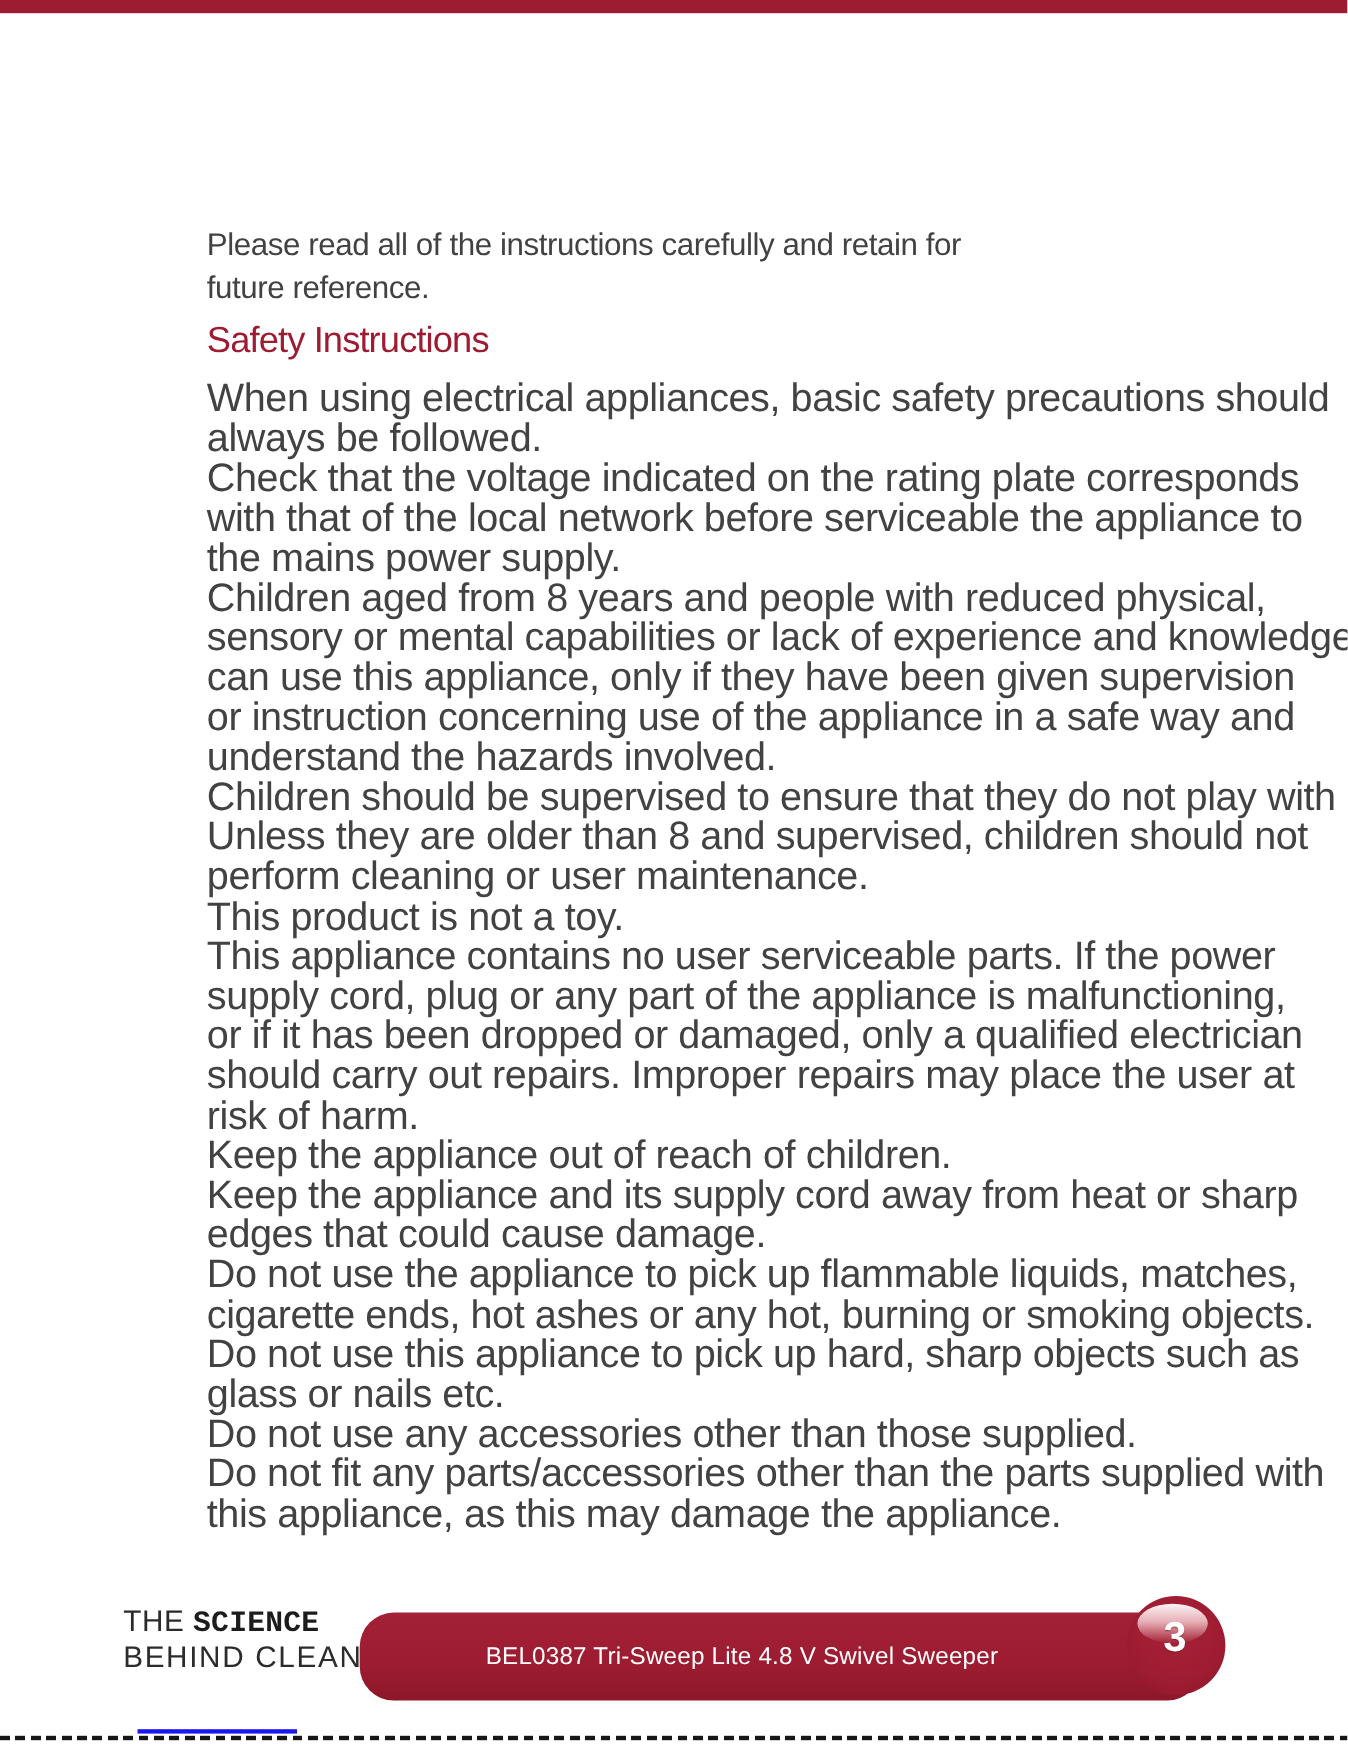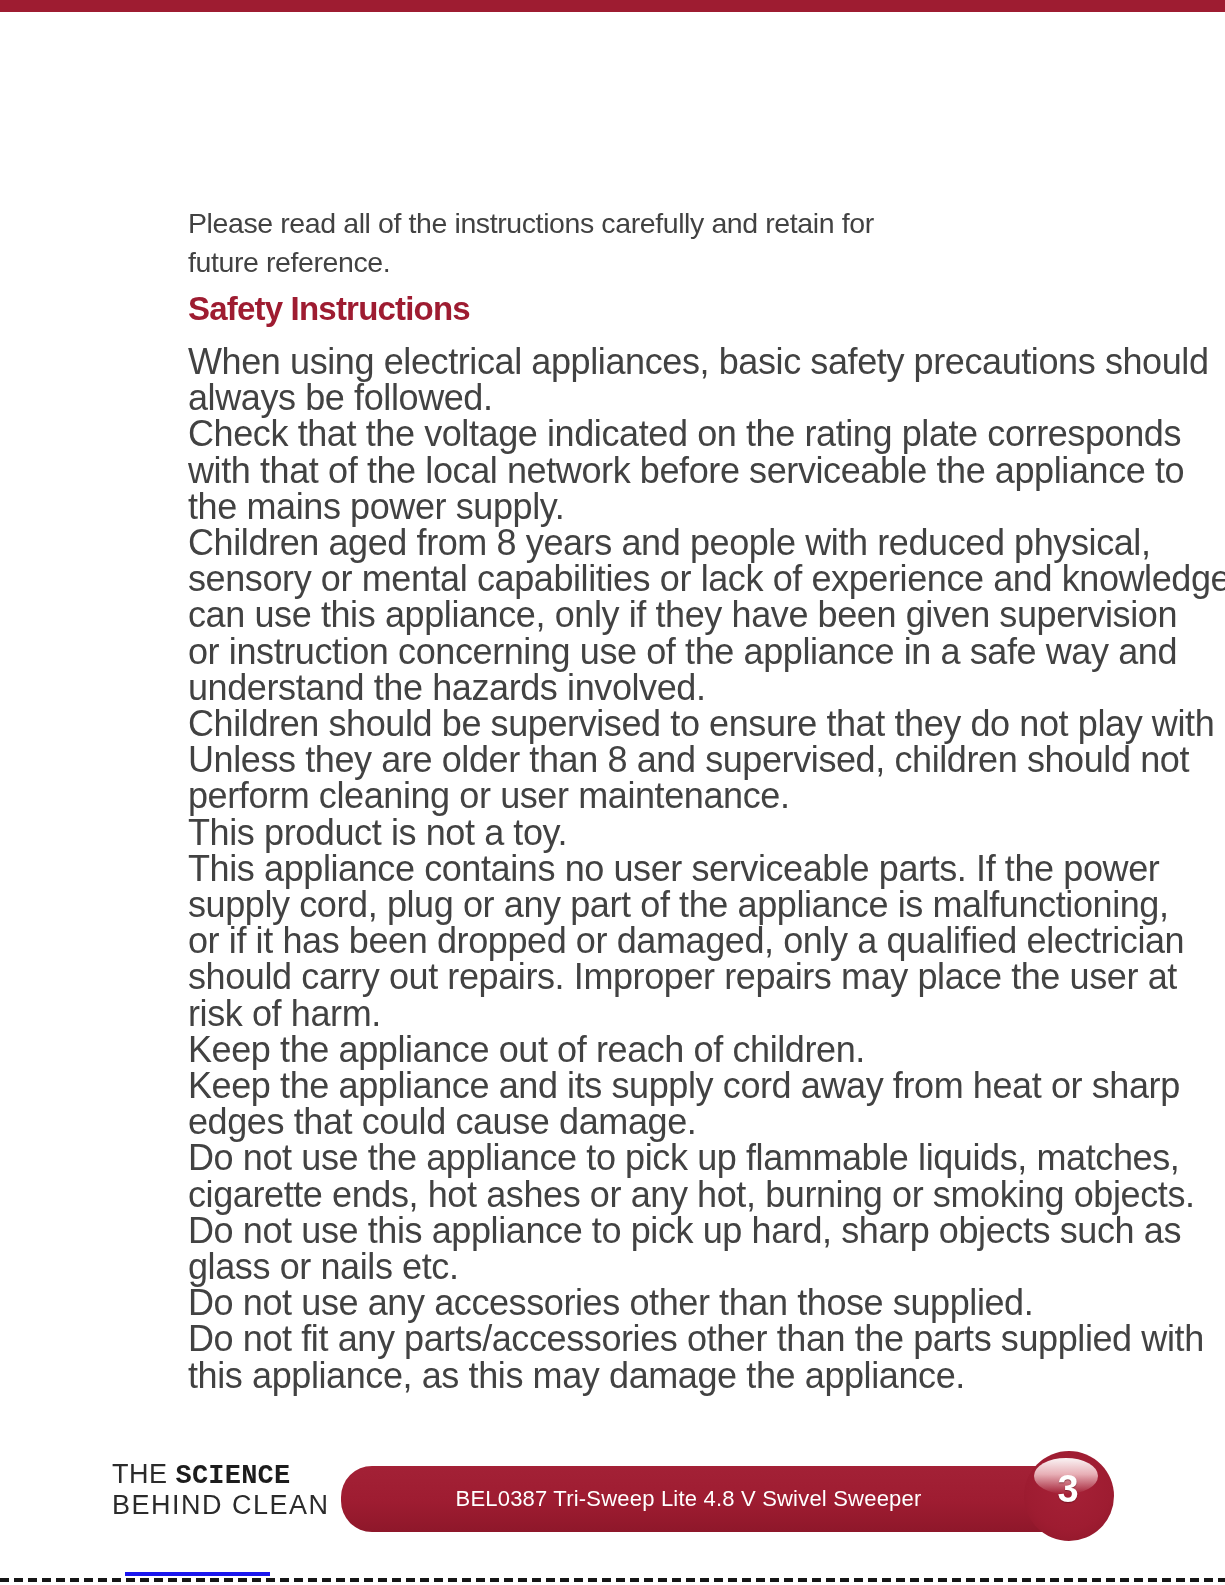--- a/index.html
+++ b/index.html
@@ -32,21 +32,21 @@
     letter-spacing: -0.4px;
     color: #424242;
     white-space: nowrap;
   }
 
   
   .section-heading {
     position: absolute;
     left: 188px; top: 290px;
     font-size: 33px;
-    font-weight: bold;
+    font-weight: normal;
     letter-spacing: -0.8px;
     color: #9e1c31;
     white-space: nowrap;
   }
 
   
   .body-block {
     position: absolute;
     left: 188px; top: 344px;
     font-size: 36px;
@@ -69,22 +69,22 @@
     letter-spacing: 0.5px;
     white-space: nowrap;
   }
   .brand-logo .thin { font-weight: 400; }
   .brand-logo .heavy { font-weight: 800; color: #1c1c1c; letter-spacing: 0.2px; font-family: Liberation Mono, monospace; }
   .brand-logo .line2 { font-weight: 300; letter-spacing: 1.5px; }
 
   
   .footer-bar {
     position: absolute;
-    left: 341px; top: 1466px;
-    width: 765px; height: 66px;
+    left: 327px; top: 1466px;
+    width: 765px; height: 80px;
     border-radius: 31px;
     background: linear-gradient(180deg, #a32136 0%, #9e1c31 55%, #8e172a 100%);
     display: flex;
     align-items: center;
     justify-content: center;
   }
   .footer-bar-label {
     color: #ffffff;
     font-size: 22px;
     font-weight: 300;

